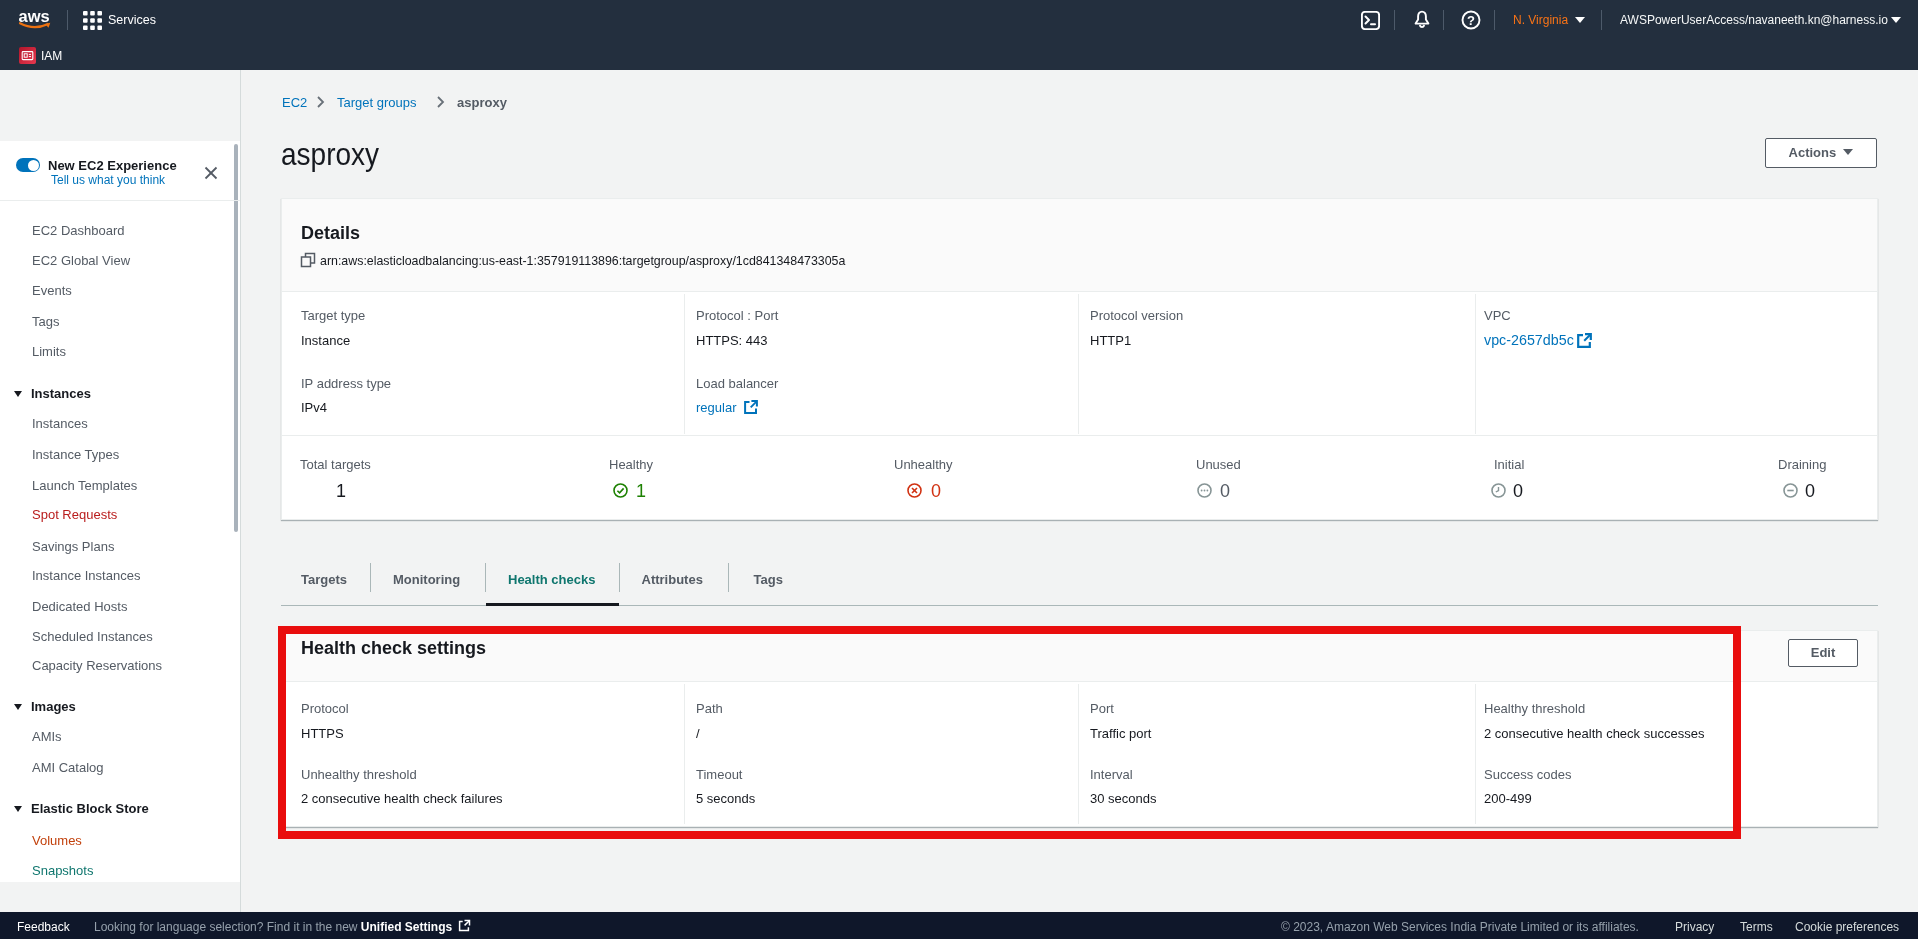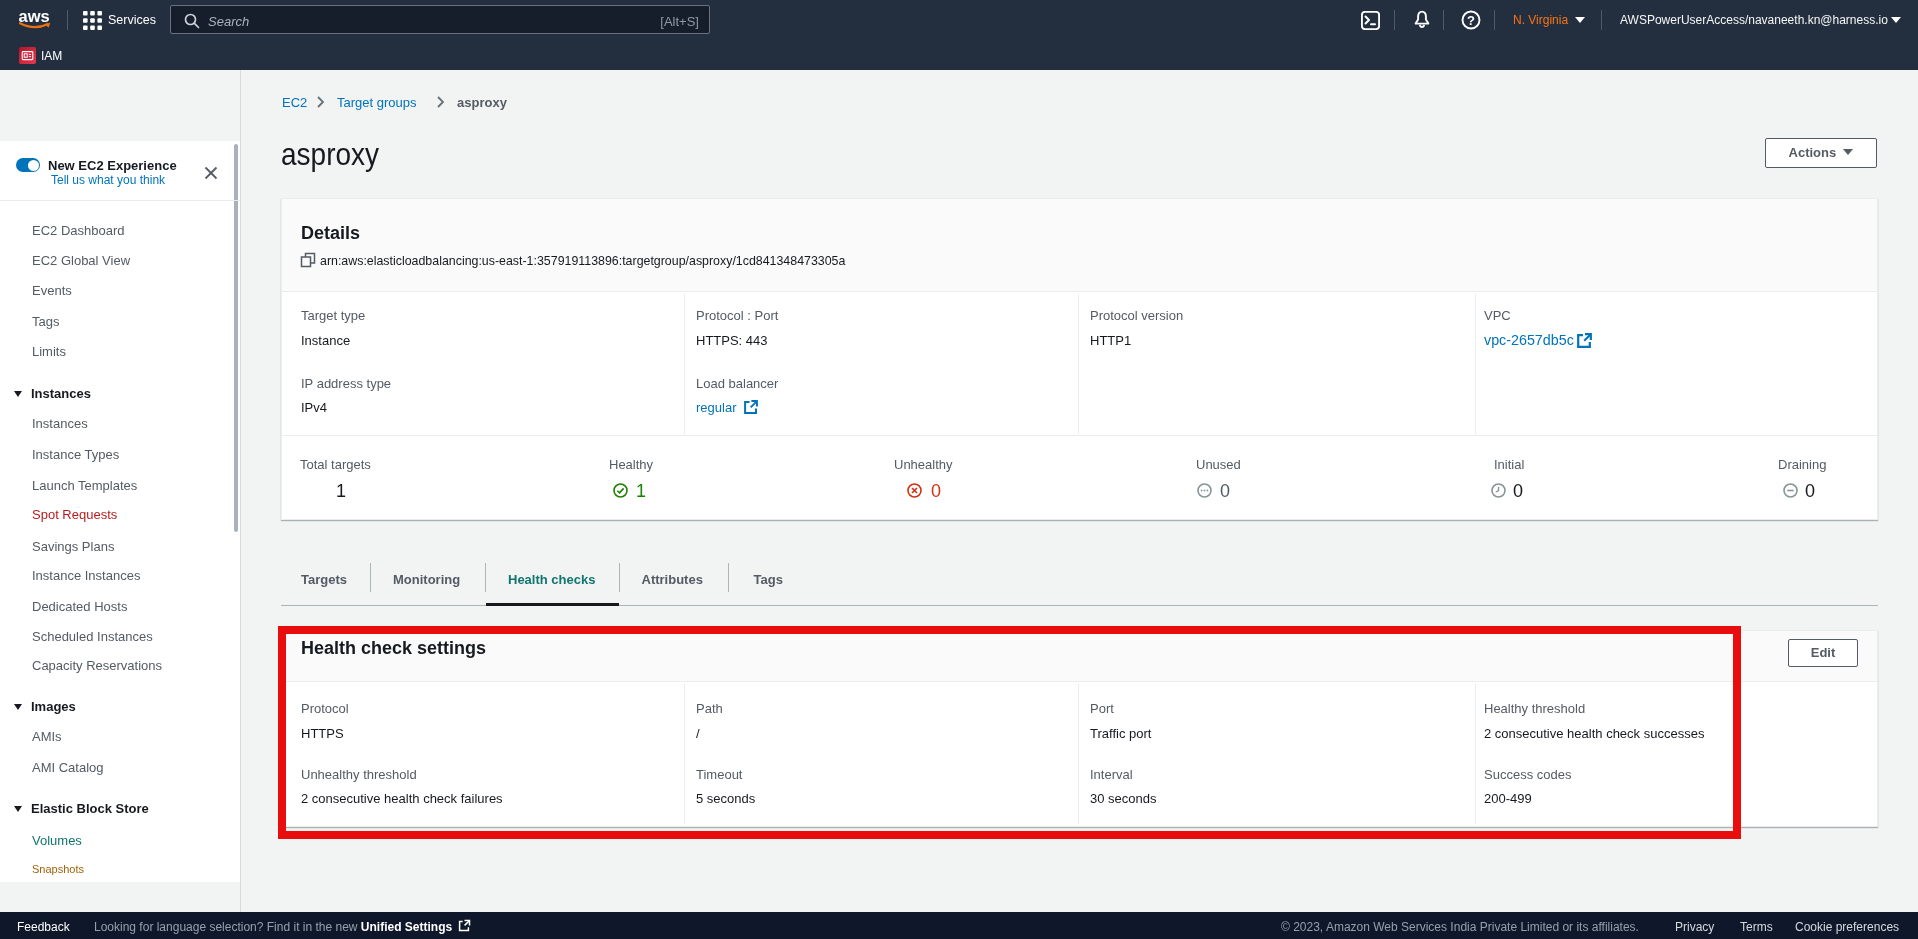--- a/index.html
+++ b/index.html
@@ -35,28 +35,20 @@
       <rect x="0" y="7.2" width="4.6" height="4.6" rx="1"></rect>
         <rect x="7.2" y="7.2" width="4.6" height="4.6" rx="1"></rect>
         <rect x="14.4" y="7.2" width="4.6" height="4.6" rx="1"></rect>
       <rect x="0" y="14.4" width="4.6" height="4.6" rx="1"></rect>
         <rect x="7.2" y="14.4" width="4.6" height="4.6" rx="1"></rect>
         <rect x="14.4" y="14.4" width="4.6" height="4.6" rx="1"></rect>
     </g>
   </svg>
   <div class="t" style="left:108px;top:13.5px;font-size:12.5px;color:#fff">Services</div>
 
-  <div class="a" style="left:170px;top:5px;width:540px;height:29px;background:#161e2b;border:1px solid #697080;border-radius:2px">
-    <svg class="a" style="left:13px;top:7px" width="16" height="16" viewBox="0 0 16 16">
-      <circle cx="6.5" cy="6.5" r="5" fill="none" stroke="#ccd2d9" stroke-width="1.7"></circle>
-      <line x1="10.2" y1="10.2" x2="14.5" y2="14.5" stroke="#ccd2d9" stroke-width="1.7" stroke-linecap="round"></line>
-    </svg>
-    <div class="t" style="left:37px;top:8.5px;font-size:13px;font-style:italic;color:#aab4be">Search</div>
-    <div class="t" style="right:10px;top:8.5px;font-size:13px;color:#8d99a9">[Alt+S]</div>
-  </div>
 
   <svg class="a" style="left:1361px;top:11px" width="19" height="19" viewBox="0 0 19 19">
     <rect x="0.9" y="0.9" width="17.2" height="17.2" rx="3" fill="none" stroke="#ffffff" stroke-width="1.9"></rect>
     <path d="M4.5 5.5 L8 9 L4.5 12.5" fill="none" stroke="#ffffff" stroke-width="2" stroke-linecap="round" stroke-linejoin="round"></path>
     <line x1="10" y1="13.2" x2="14" y2="13.2" stroke="#ffffff" stroke-width="2" stroke-linecap="round"></line>
   </svg>
   <div class="hdrdiv" style="left:1394px"></div>
   <svg class="a" style="left:1411px;top:9px" width="22" height="22" viewBox="0 0 22 22">
     <path d="M11 2.6 C8.7 2.6 7.1 4.3 7.1 7.3 L7.1 10.6 L4.6 14.6 L17.4 14.6 L14.9 10.6 L14.9 7.3 C14.9 4.3 13.3 2.6 11 2.6 Z" fill="none" stroke="#ffffff" stroke-width="1.9" stroke-linejoin="round"></path>
     <path d="M9 16.6 A2.1 2.1 0 0 0 13 16.6" fill="none" stroke="#ffffff" stroke-width="1.9" stroke-linecap="round"></path>
@@ -114,22 +106,22 @@
 <div class="t" style="left:32px;top:448px;font-size:13px;color:#545b64">Instance Types</div>
 <div class="t" style="left:32px;top:479px;font-size:13px;color:#545b64">Launch Templates</div>
 <div class="t" style="left:32px;top:508px;font-size:13px;color:#b91c1c">Spot Requests</div>
 <div class="t" style="left:32px;top:539.5px;font-size:13px;color:#545b64">Savings Plans</div>
 <div class="t" style="left:32px;top:569px;font-size:13px;color:#545b64">Instance Instances</div>
 <div class="t" style="left:32px;top:600px;font-size:13px;color:#545b64">Dedicated Hosts</div>
 <div class="t" style="left:32px;top:630px;font-size:13px;color:#545b64">Scheduled Instances</div>
 <div class="t" style="left:32px;top:659px;font-size:13px;color:#545b64">Capacity Reservations</div>
 <div class="t" style="left:32px;top:730px;font-size:13px;color:#545b64">AMIs</div>
 <div class="t" style="left:32px;top:761px;font-size:13px;color:#545b64">AMI Catalog</div>
-<div class="t" style="left:32px;top:834px;font-size:13px;color:#0f766e">Volumes</div>
-<div class="t" style="left:32px;top:864px;font-size:11px;color:#a16207">Snapshots</div>
+<div class="t" style="left:32px;top:834px;font-size:13px;color:#c2410c">Volumes</div>
+<div class="t" style="left:32px;top:864px;font-size:13px;color:#0f766e">Snapshots</div>
 <div class="a" style="left:14px;top:390.7px;border-left:4.5px solid transparent;border-right:4.5px solid transparent;border-top:6px solid #16191f"></div>
 <div class="t" style="left:31px;top:386.7px;font-size:13px;font-weight:bold;color:#16191f">Instances</div>
 <div class="a" style="left:14px;top:703.6px;border-left:4.5px solid transparent;border-right:4.5px solid transparent;border-top:6px solid #16191f"></div>
 <div class="t" style="left:31px;top:699.6px;font-size:13px;font-weight:bold;color:#16191f">Images</div>
 <div class="a" style="left:14px;top:806.4px;border-left:4.5px solid transparent;border-right:4.5px solid transparent;border-top:6px solid #16191f"></div>
 <div class="t" style="left:31px;top:802.4px;font-size:13px;font-weight:bold;color:#16191f">Elastic Block Store</div>
 </div>
 
 <div class="t" style="left:282px;top:96.3px;font-size:13px;color:#0073bb">EC2</div>
 <svg class="a" style="left:314px;top:95px" width="12" height="14" viewBox="0 0 12 14">

